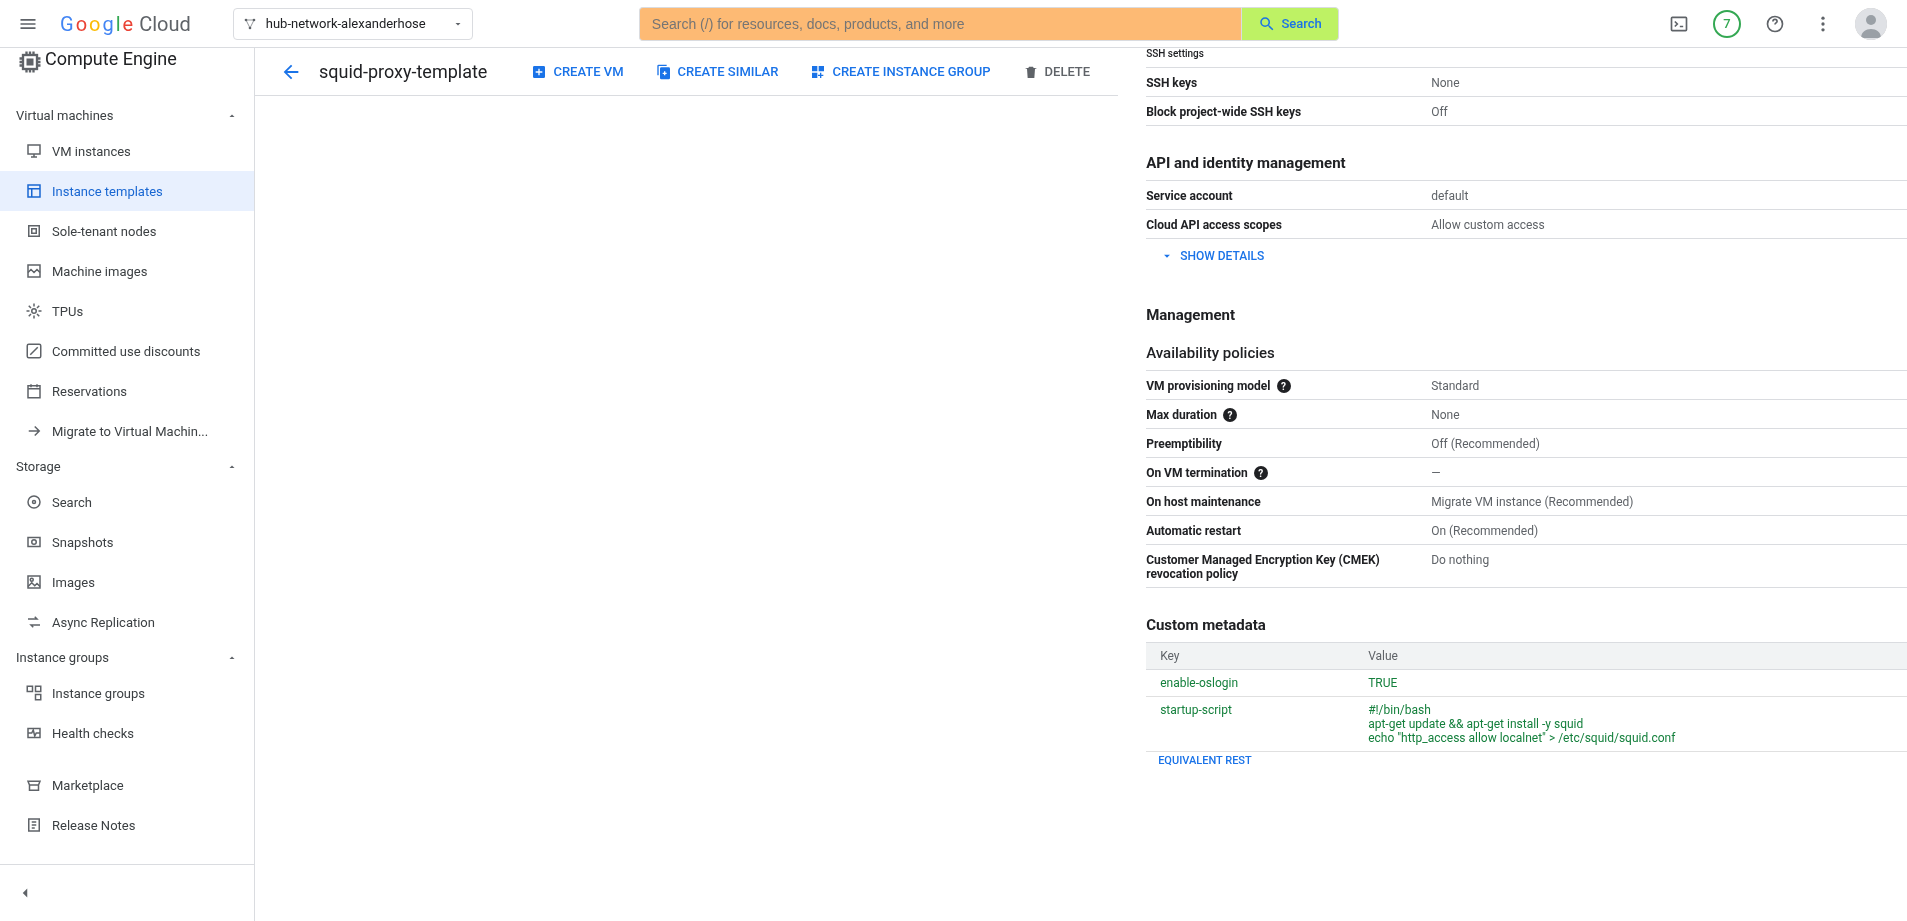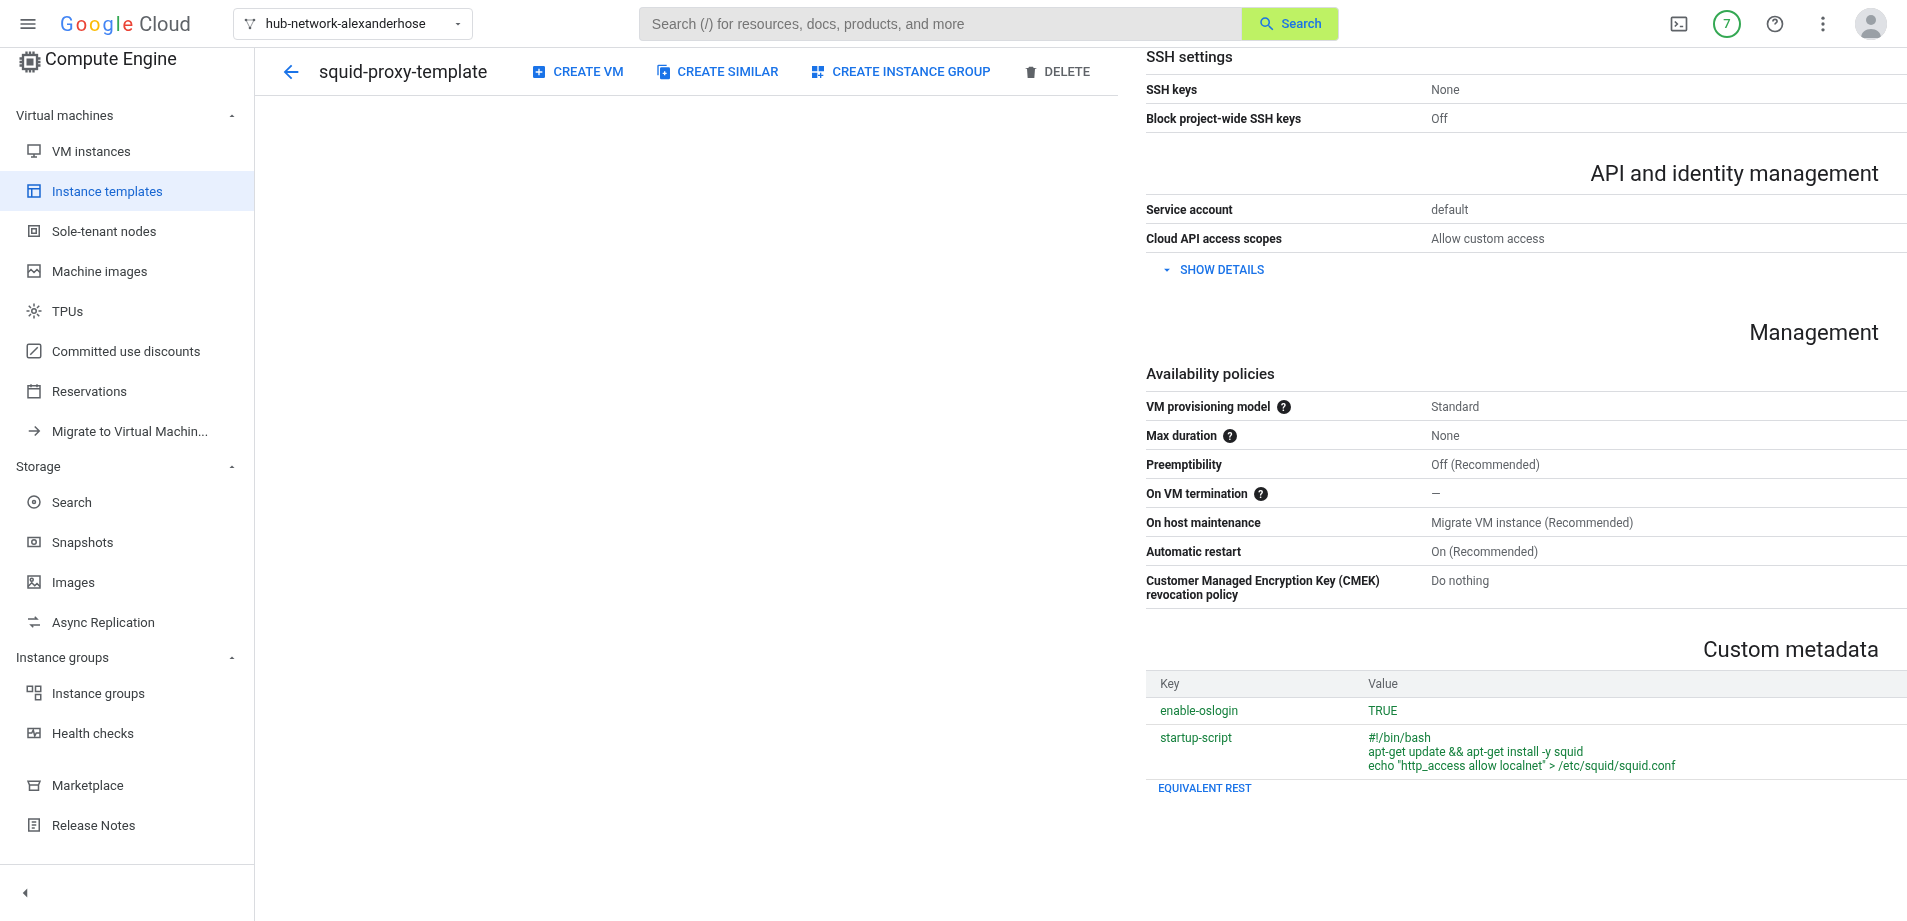--- a/index.html
+++ b/index.html
@@ -5,21 +5,21 @@
 * { box-sizing: border-box; margin: 0; padding: 0; }
 body { font-family: 'Google Sans', Roboto, Arial, sans-serif; font-size: 13px; color: #202124; background: #fff; overflow: hidden; }
 .topbar { height: 48px; border-bottom: 1px solid #dadce0; display: flex; align-items: center; padding: 0 8px; gap: 12px; }
 .hamburger { width: 40px; height: 40px; display: flex; align-items: center; justify-content: center; cursor: pointer; color: #5f6368; }
 .logo { display: flex; align-items: center; gap: 2px; font-size: 20px; }
 .logo .g1 { color: #4285f4; } .logo .g2 { color: #ea4335; } .logo .g3 { color: #fbbc05; } .logo .g4 { color: #4285f4; } .logo .g5 { color: #34a853; } .logo .g6 { color: #ea4335; }
 .logo-cloud { color: #5f6368; font-size: 20px; margin-left: 4px; font-weight: 400; }
 .project-picker { margin-left: 30px; height: 32px; border: 1px solid #dadce0; border-radius: 4px; display: flex; align-items: center; padding: 0 8px; gap: 8px; cursor: pointer; min-width: 240px; }
 .project-picker-icon { width: 16px; height: 16px; }
 .search-container { margin-left: auto; margin-right: auto; width: 700px; display: flex; }
-.search-box { flex: 1; height: 34px; background: #e5e5e5; border: 1px solid #dadce0; border-right: none; border-radius: 4px 0 0 4px; padding: 0 12px; font-size: 14px; color: #5f6368; }
+.search-box { flex: 1; height: 34px; background: #fdba74; border: 1px solid #dadce0; border-right: none; border-radius: 4px 0 0 4px; padding: 0 12px; font-size: 14px; color: #5f6368; }
 .search-btn { height: 34px; padding: 0 16px; border: 1px solid #dadce0; border-radius: 0 4px 4px 0; background: #bef264; display: flex; align-items: center; gap: 6px; color: #1a73e8; cursor: pointer; font-weight: 500; }
 .top-icons { display: flex; align-items: center; gap: 8px; margin-left: auto; padding-right: 8px; }
 .top-icon { width: 40px; height: 40px; display: flex; align-items: center; justify-content: center; cursor: pointer; color: #5f6368; border-radius: 50%; }
 .badge-circle { width: 28px; height: 28px; border: 2px solid #34a853; border-radius: 50%; display: flex; align-items: center; justify-content: center; color: #34a853; font-weight: 500; font-size: 13px; }
 .avatar { width: 32px; height: 32px; border-radius: 50%; background: #ccc; overflow: hidden; }
 .below-top { display: flex; height: calc(100vh - 48px); }
 .sidebar { width: 255px; border-right: 1px solid #dadce0; display: flex; flex-direction: column; }
 .sidebar-header { height: 48px; display: flex; gap: 1px; padding: 0 16px; }
 .sidebar-header-icon { width: 28px; height: 28px; }
 .sidebar-title { font-size: 18px; font-weight: 400; color: #202124; }
@@ -31,22 +31,22 @@
 .nav-icon { width: 20px; height: 20px; color: #5f6368; display: flex; align-items: center; justify-content: center; }
 .sidebar-footer { border-top: 1px solid #dadce0; padding: 8px 0; }
 .collapse-btn { height: 40px; display: flex; align-items: center; padding: 0 16px; cursor: pointer; color: #5f6368; }
 .main { flex: 1; display: flex; flex-direction: row; overflow: hidden; }
 .action-bar { height: 48px; border-bottom: 1px solid #dadce0; display: flex; align-items: center; gap: 8px; padding: 0 16px; }
 .back-arrow { width: 40px; height: 40px; display: flex; align-items: center; justify-content: center; cursor: pointer; color: #1a73e8; }
 .page-title { font-size: 18px; color: #202124; margin-right: 24px; }
 .action-btn { display: flex; align-items: center; gap: 6px; padding: 0 12px; height: 36px; color: #1a73e8; font-size: 13px; font-weight: 500; cursor: pointer; }
 .action-btn.grey { color: #5f6368; }
 .content { flex: 1; overflow-y: auto; padding: 0 28px 40px 28px; }
-.section-title-sm { font-size: 15px; font-weight: 500; color: #202124; margin-top: 0; margin-bottom: 8px; }
-.section-title { font-size: 22px; font-weight: 400; color: #202124; margin-top: 28px; margin-bottom: 8px; text-align: right; }
+.section-title-sm { font-size: 10px; font-weight: 500; color: #202124; margin-top: 0; margin-bottom: 8px; }
+.section-title { font-size: 15px; font-weight: 700; color: #202124; margin-top: 28px; margin-bottom: 8px; }
 .section-subtitle { font-size: 15px; font-weight: 500; color: #202124; margin-top: 20px; margin-bottom: 8px; }
 .kv-table { width: 1050px; border-top: 1px solid #dadce0; }
 .kv-row { display: flex; border-bottom: 1px solid #dadce0; padding: 6px 0; min-height: 28px; align-items: flex-start; }
 .kv-key { width: 285px; font-size: 12px; font-weight: 700; color: #202124; display: flex; align-items: center; gap: 6px; padding-top: 2px; }
 .kv-val { flex: 1; font-size: 12px; color: #5f6368; padding-top: 2px; }
 .help-circle { width: 14px; height: 14px; border-radius: 50%; background: #202124; color: #fff; font-size: 10px; display: inline-flex; align-items: center; justify-content: center; cursor: pointer; }
 .show-details { display: inline-flex; align-items: center; gap: 6px; color: #1a73e8; font-size: 12px; font-weight: 500; cursor: pointer; padding: 10px 0 0 14px; }
 .meta-table { width: 1050px; }
 .meta-head { display: flex; background: #f1f3f4; border-top: 1px solid #dadce0; border-bottom: 1px solid #dadce0; padding: 6px 14px; font-size: 12px; color: #5f6368; }
 .meta-row { display: flex; border-bottom: 1px solid #e0e0e0; padding: 6px 14px; font-size: 12px; color: #15803d; align-items: flex-start; }

